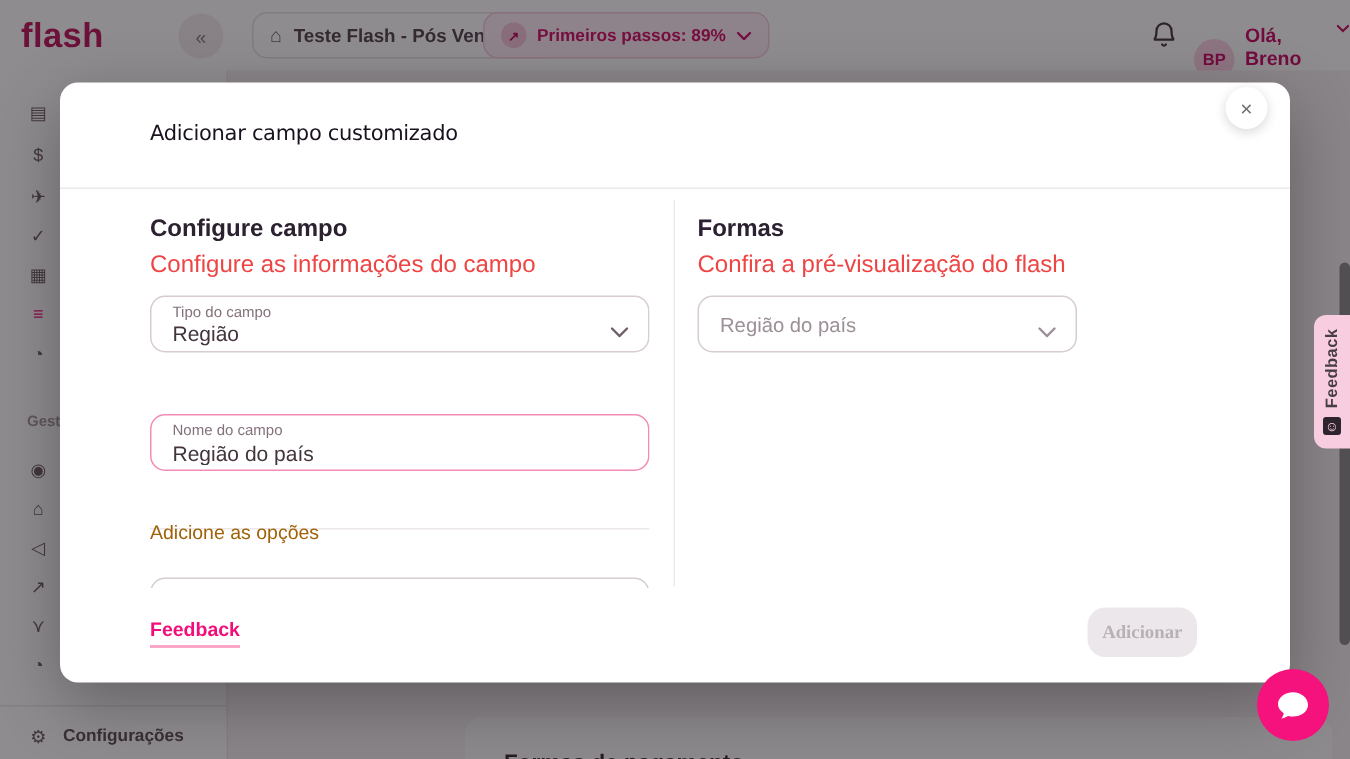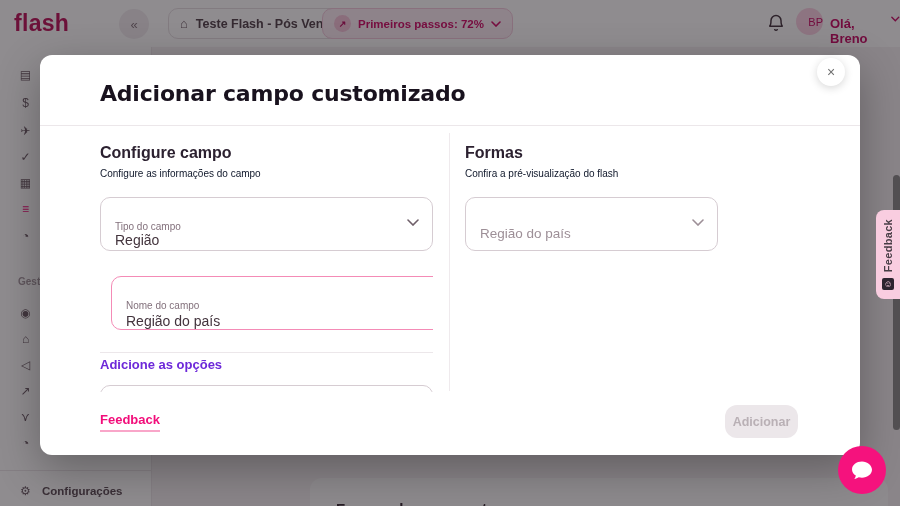--- a/index.html
+++ b/index.html
@@ -19,23 +19,23 @@
     color:#55464f; font-size:12.5px; font-weight:700; }
   .company-pill .bicon { color:#6f5f69; font-size:13px; font-weight:400; }
   .sort-glyph { color:#55464f; font-size:12px; font-weight:400; }
   .onboarding-pill { position:absolute; left:322px; top:8px; height:31px; padding:0 11px; border:1px solid #f3cadd;
     border-radius:10px; background:#fdeef6; display:flex; align-items:center; gap:7px;
     color:#d1126b; font-size:11.5px; font-weight:700; }
   .rocket-dot { width:17px; height:17px; border-radius:50%; background:#f6c4da; color:#b90f60;
     font-size:9px; display:flex; align-items:center; justify-content:center; }
   .chev { display:inline-block; }
   .bell { position:absolute; left:766px; top:13px; width:20px; height:20px; }
-  .avatar { position:absolute; left:796px; top:8px; width:27px; height:27px; border-radius:50%;
-    background:#fbd2e4; color:#c90f67; font-size:11px; font-weight:400;
-    display:flex; align-items:center; justify-content:flex-end; }
+  .avatar { position:absolute; left:796px; top:26px; width:27px; height:27px; border-radius:50%;
+    background:#fbd2e4; color:#c90f67; font-size:11px; font-weight:700;
+    display:flex; align-items:center; justify-content:center; }
   .greeting { position:absolute; left:830px; top:16px; color:#c90f67; font-size:13px; font-weight:700;
     display:flex; align-items:flex-start; gap:5px; }
 
   .sidebar { position:absolute; top:47px; left:0; width:152px; bottom:0; background:#fff; border-right:1px solid #ece6ea; }
   .nav-item { position:absolute; left:0; display:flex; align-items:center; gap:9px; padding-left:18px;
     height:20px; width:100%; color:#5f5059; font-size:11.5px; font-weight:600; }
   .nav-item .icn { width:15px; text-align:center; font-size:12px; color:#6f5f69; font-weight:400; }
   .nav-item.active, .nav-item.active .icn { color:#f20d7a; }
   .nav-section { position:absolute; left:18px; color:#a89ca3; font-size:10px; font-weight:600; }
   .nav-divider { position:absolute; left:0; right:0; height:1px; background:#ece6ea; }
@@ -45,55 +45,55 @@
     border-radius:12px 12px 0 0; padding:22px 26px; }
   .bg-card h3 { font-size:15px; font-weight:700; color:#3b2e37; }
   .content-scrollbar { position:absolute; right:0; top:128px; width:7px; height:255px; background:#8e8e8e; border-radius:4px; }
 
   
   .overlay { position:absolute; inset:0; background:rgba(18,10,16,.47); z-index:5; }
 
   
   .modal { position:absolute; left:40px; top:55px; width:820px; height:400px; background:#fff;
     border-radius:12px; z-index:10; box-shadow:0 14px 44px rgba(0,0,0,.3); }
-  .modal-title { position:absolute; left:60px; top:26px; font-size:22px; font-weight:700;
+  .modal-title { position:absolute; left:60px; top:26px; font-size:14px; font-weight:400;
     letter-spacing:-.2px; color:#19121e; font-family:"DejaVu Sans", sans-serif; }
   .modal-close { position:absolute; left:777px; top:3px; width:28px; height:28px; border-radius:50%;
     background:#fff; box-shadow:0 2px 8px rgba(0,0,0,.16); color:#6f6f6f; font-size:14px;
     display:flex; align-items:center; justify-content:center; }
   .modal-hdiv { position:absolute; top:70px; left:0; right:0; height:1px; background:#ece7ea; }
   .col-div { position:absolute; left:409px; top:78px; width:1px; height:258px; background:#efeaed; }
 
   .col-left { position:absolute; left:60px; top:71px; width:333px; height:266px; overflow:hidden; }
   .col-right { position:absolute; left:425px; top:71px; width:253px; }
   .sec-h { position:absolute; left:0; font-size:16px; font-weight:700; color:#2c2130; }
-  .sec-sub { position:absolute; left:0; font-size:10px; color:#0f172a; }
-
-  .field { position:absolute; left:0; width:333px; height:54px; border:1px solid #d6ccd2; border-radius:10px;
-    padding:23px 36px 5px 14px; background:#fff; }
+  .sec-sub { position:absolute; left:0; font-size:16px; color:#ef4444; }
+
+  .field { position:absolute; left:0; width:333px; height:38px; border:1px solid #d6ccd2; border-radius:10px;
+    padding:5px 36px 5px 14px; background:#fff; }
   .field .flabel { display:block; font-size:10px; color:#83717c; line-height:12px; }
   .field .fvalue { display:block; font-size:14px; color:#43343d; line-height:15px; }
-  .field.focused { border:1.5px solid #f48bb6;margin-left:11px; }
+  .field.focused { border:1.5px solid #f48bb6; }
   .field input { border:none; outline:none; width:100%; font-size:14px; color:#43343d;
     font-family:"Liberation Sans", sans-serif; padding:0; background:transparent; line-height:15px; }
   .field .chevbox { position:absolute; right:13px; top:14px; }
   .preview-field { width:253px; display:flex; align-items:center; }
   .preview-field .placeholder { font-size:13.5px; color:#9d8f97; }
 
   .left-div { position:absolute; left:0; top:226px; width:333px; height:1px; background:#ece7ea; }
-  .options-h { position:absolute; left:0; top:231px; font-size:13px; font-weight:700; color:#6d28d9; }
+  .options-h { position:absolute; left:0; top:221px; font-size:13px; font-weight:400; color:#a16207; }
   .partial-field { position:absolute; left:0; top:259px; width:333px; height:38px;
     border:1px solid #d6ccd2; border-radius:10px; background:#fff; }
 
   .modal-footer { position:absolute; left:0; right:0; bottom:0; height:63px; }
   .cancel-link { position:absolute; left:60px; top:20px; color:#f20d7a; font-size:13px; font-weight:700;
     padding-bottom:3px; border-bottom:2px solid #f9a6c9; cursor:pointer; }
   .submit-btn { position:absolute; right:62px; top:13px; width:73px; height:33px; border:none;
     border-radius:12px; background:#ece7ea; color:#b9b0b5; font-size:12.5px; font-weight:700;
-    font-family:Liberation Sans, sans-serif; }
+    font-family:Liberation Serif, serif; }
 
   
   .feedback-tab { position:absolute; right:0; top:210px; width:24px; height:89px; background:#f9cde0;
     border-radius:8px 0 0 8px; z-index:20; }
   .feedback-label { position:absolute; top:9px; left:6px; writing-mode:vertical-rl; transform:rotate(180deg);
     font-size:11px; font-weight:600; color:#473d45; letter-spacing:.3px; }
   .feedback-icon { position:absolute; bottom:9px; left:6px; width:12px; height:12px; background:#2d2430;
     border-radius:2px; color:#f9cde0; font-size:9px; line-height:12px; text-align:center; }
   .chat-fab { position:absolute; right:14px; bottom:12px; width:48px; height:48px; border-radius:50%;
     background:#f5127d; z-index:25; display:flex; align-items:center; justify-content:center; }
@@ -106,21 +106,21 @@
   <div class="collapse-btn">
     <span>«</span>
   </div>
   <div class="company-pill">
     <span class="bicon">⌂</span>
     <span>Teste Flash - Pós Vendas</span>
     <span class="sort-glyph">⇅</span>
   </div>
   <div class="onboarding-pill">
     <span class="rocket-dot">↗</span>
-    <span>Primeiros passos: 72%</span>
+    <span>Primeiros passos: 89%</span>
     <svg class="chev" width="10" height="6" viewBox="0 0 10 6">
         <path d="M1 1l4 4 4-4" fill="none" stroke="#d1126b" stroke-width="1.6" stroke-linecap="round"></path>
       </svg>
   </div>
   <svg class="bell" viewBox="0 0 24 24" fill="none" stroke="#493a43" stroke-width="1.8" stroke-linecap="round">
     <path d="M18 9a6 6 0 1 0-12 0c0 6-2 7-2 7h16s-2-1-2-7"></path>
       <path d="M10.5 20a1.8 1.8 0 0 0 3 0"></path>
   </svg>
   <div class="avatar">
     <span>BP</span>

